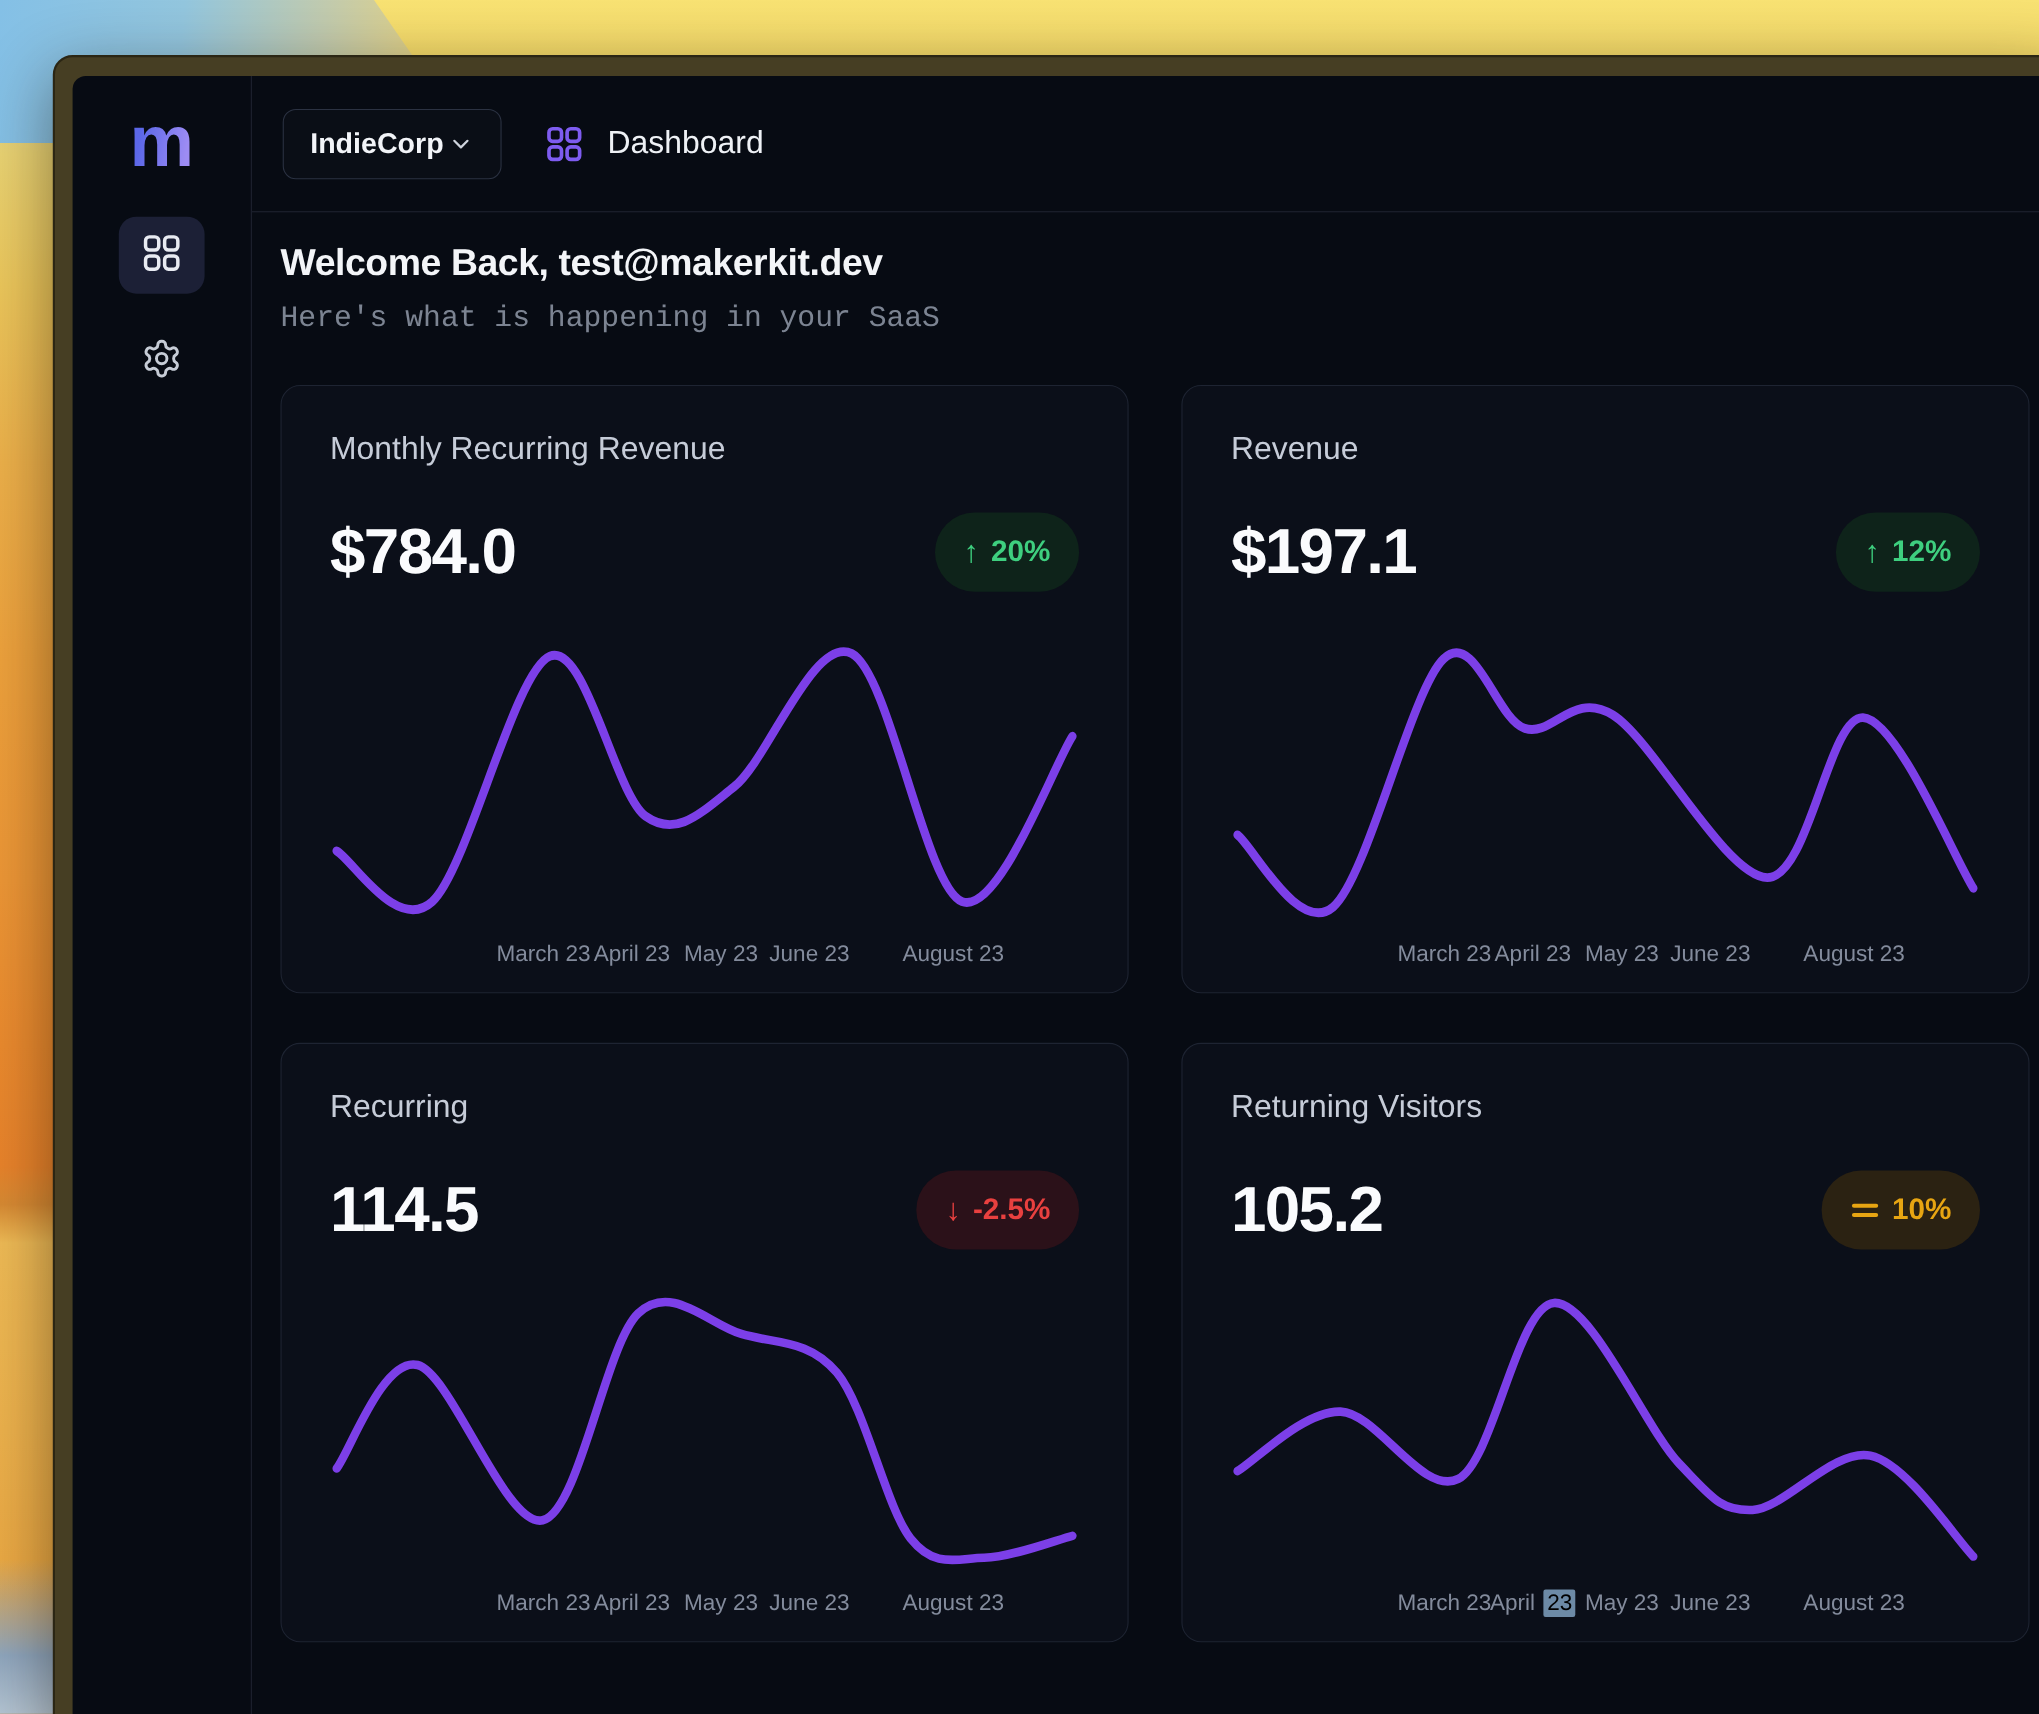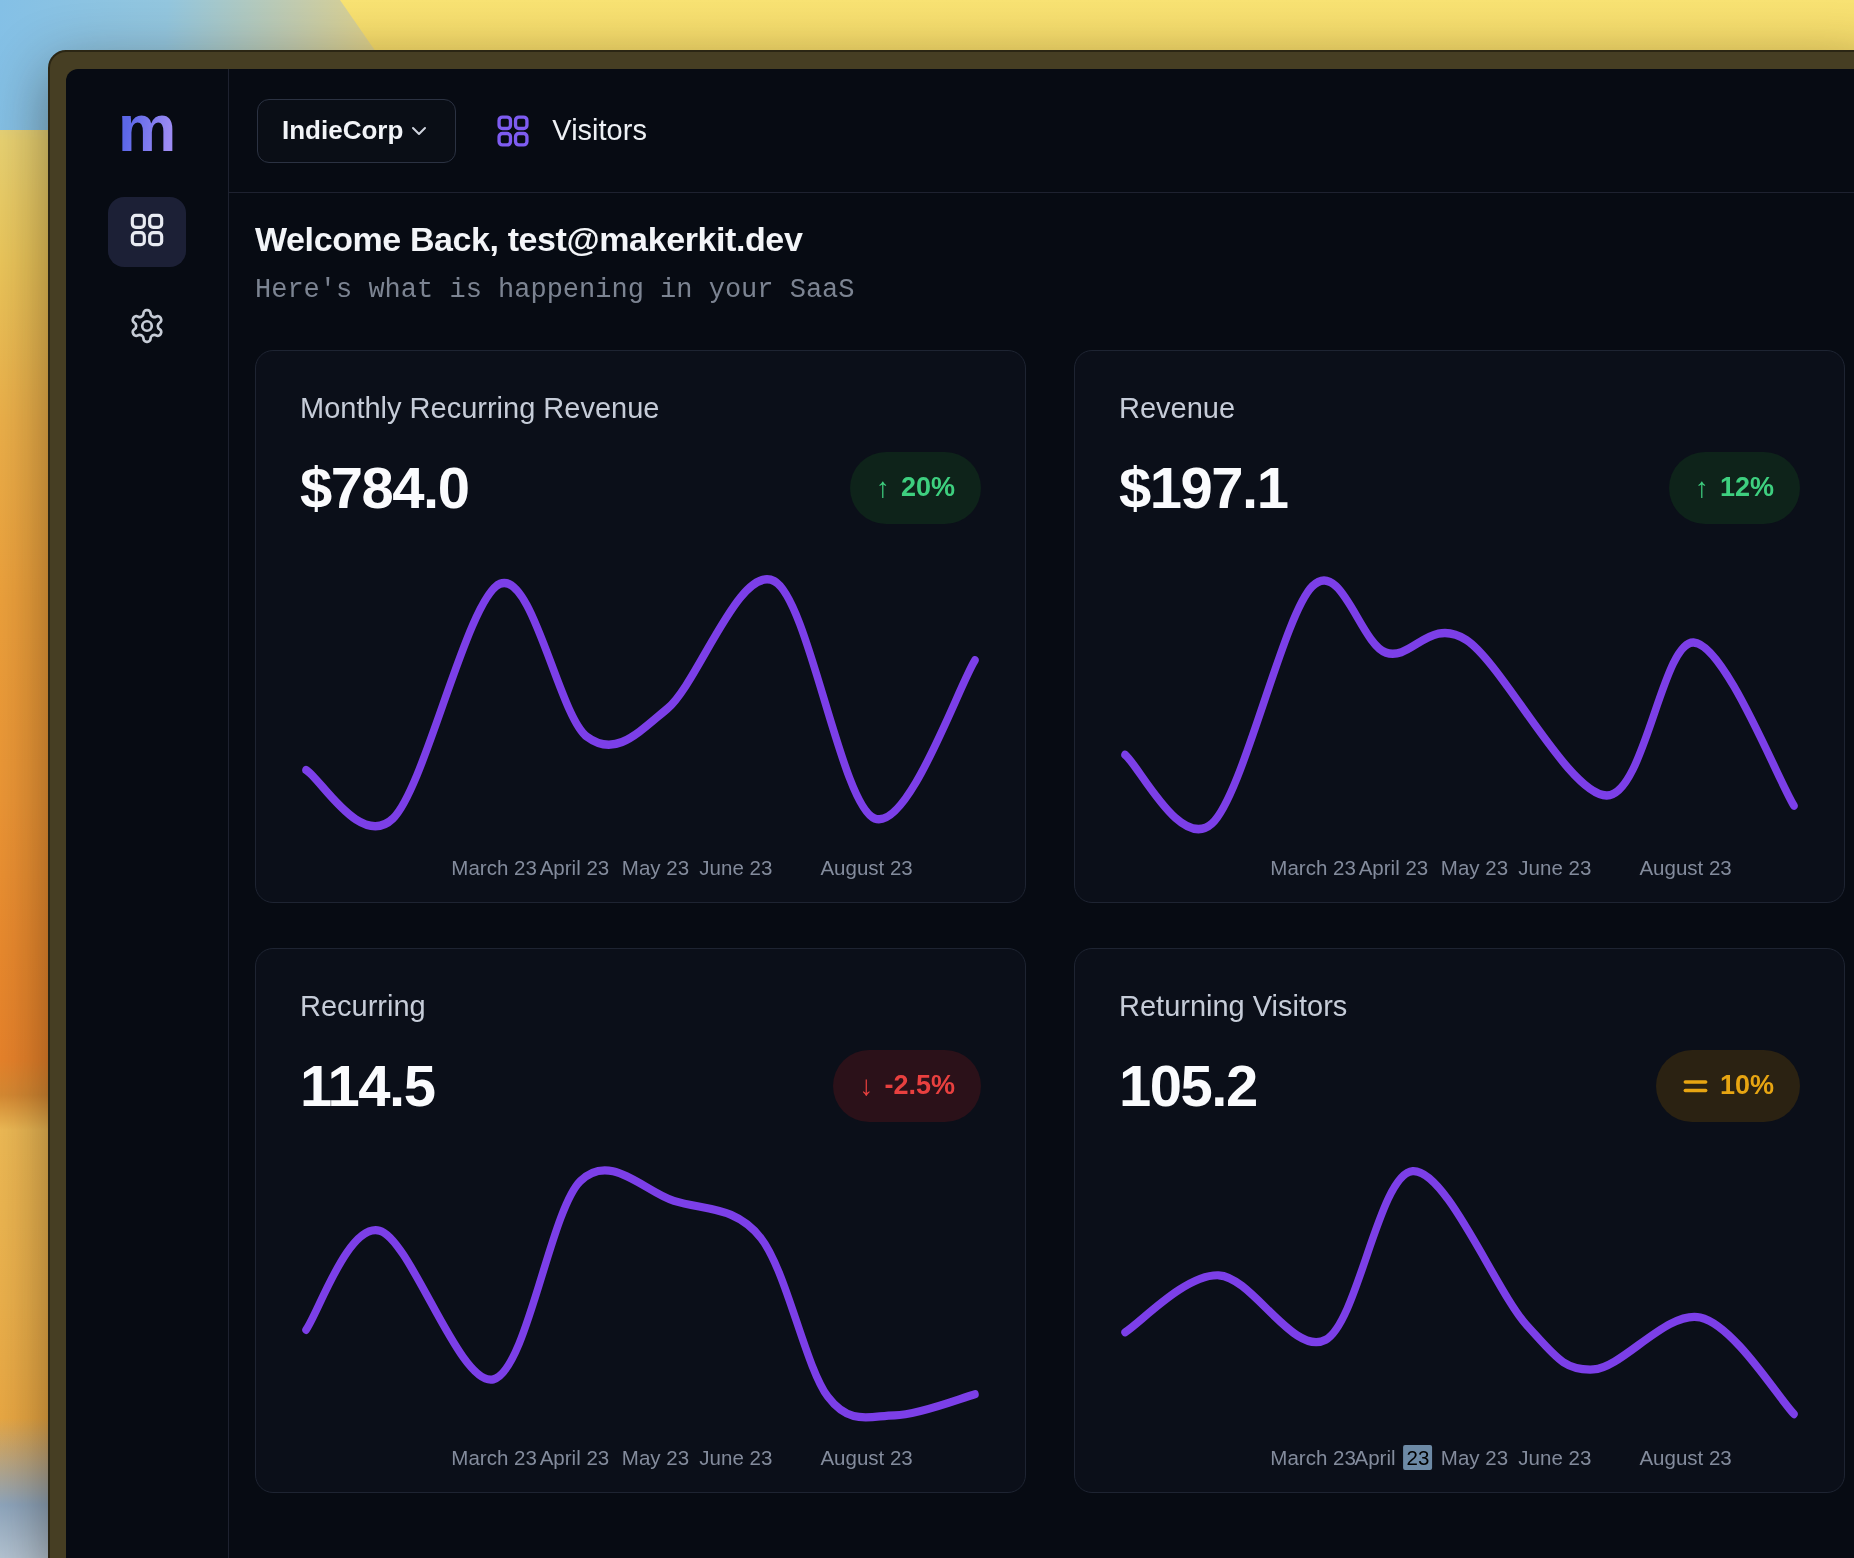--- a/index.html
+++ b/index.html
@@ -49,21 +49,21 @@
 
   
   .main { padding:26px 31px 0 26px; overflow:hidden; }
   .h1 { color:#f3f5f8; font-size:34px; font-weight:700; letter-spacing:-.4px; line-height:1.2; }
   .sub { color:#7c8492; font-size:27px; line-height:1.15; margin-top:15px; margin-bottom:44px;font-family:Liberation Mono, monospace; }
 
   .grid { display:grid; grid-template-columns:1fr 1fr; grid-template-rows:553px 545px; gap:45px 48px; }
   .card { background:#0b0f19; border:1.5px solid #1e2432; border-radius:18px;
     padding:40px 44px 26px; display:flex; flex-direction:column; min-width:0; }
   .card-title { color:#c6ccd8; font-size:29px; font-weight:400; line-height:1.2; }
-  .value-row { display:flex; align-items:center; justify-content:space-between; margin-top:26px; }
+  .value-row { display:flex; align-items:center; justify-content:space-between; margin-top:40px; }
   .card-value { color:#fafbfd; font-size:58px; font-weight:800; letter-spacing:-1.5px; }
   .badge { height:72px; padding:0 26px; border-radius:999px; display:flex; align-items:center;
     gap:11px; font-size:27px; font-weight:600; }
   .badge.up   { background:#0e231a; color:#3ecf7f; }
   .badge.down { background:#2b1119; color:#e8403f; }
   .badge.flat { background:#2b2212; color:#e7a512; }
   .badge-icon { font-size:28px; line-height:1; display:flex; align-items:center; }
   .chart { flex:1; position:relative; margin-top:36px; min-height:0; }
   .chart svg { position:absolute; inset:0; width:100%; height:100%; display:block; }
   .axis { position:relative; height:30px; margin-top:4px; }
@@ -115,21 +115,21 @@
       </button>
       <div class="page-crumb">
         <span class="crumb-icon">
           <svg width="38" height="38" viewBox="0 0 24 24" fill="none" stroke="currentColor" stroke-width="2.1">
             <rect x="3.2" y="3.2" width="7.2" height="7.2" rx="2.1"></rect>
             <rect x="13.6" y="3.2" width="7.2" height="7.2" rx="2.1"></rect>
             <rect x="3.2" y="13.6" width="7.2" height="7.2" rx="2.1"></rect>
             <rect x="13.6" y="13.6" width="7.2" height="7.2" rx="2.1"></rect>
           </svg>
         </span>
-        <span class="crumb-label">Visitors</span>
+        <span class="crumb-label">Dashboard</span>
       </div>
     </header>
 
     <main class="main">
       <div class="h1">Welcome Back, test@makerkit.dev</div>
       <div class="sub">Here's what is happening in your SaaS</div>
       <div class="grid" id="cards-grid">
   <section class="card">
     <h3 class="card-title">Monthly Recurring Revenue</h3>
     <div class="value-row">

